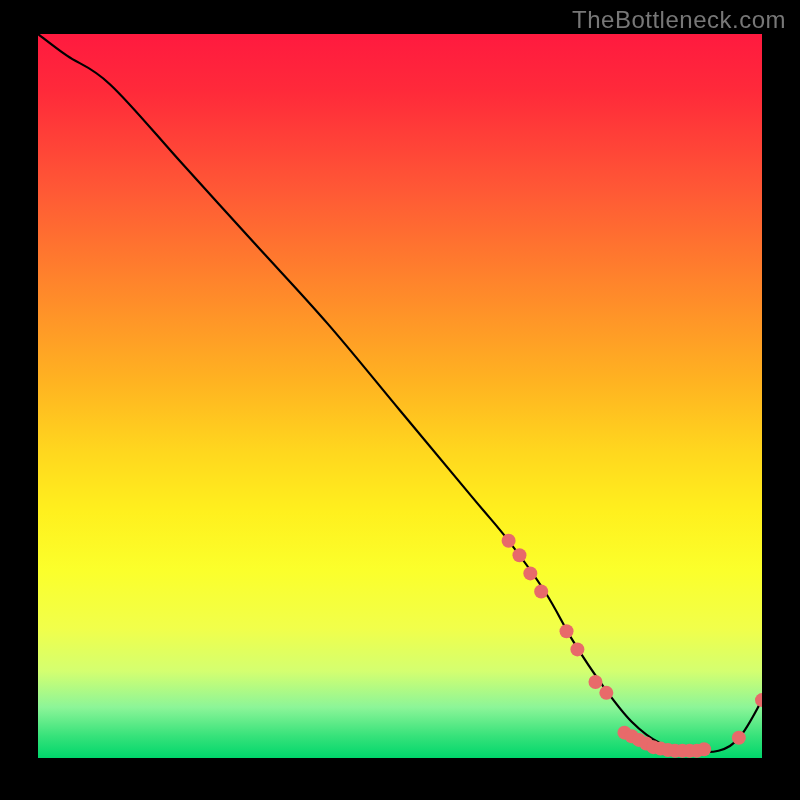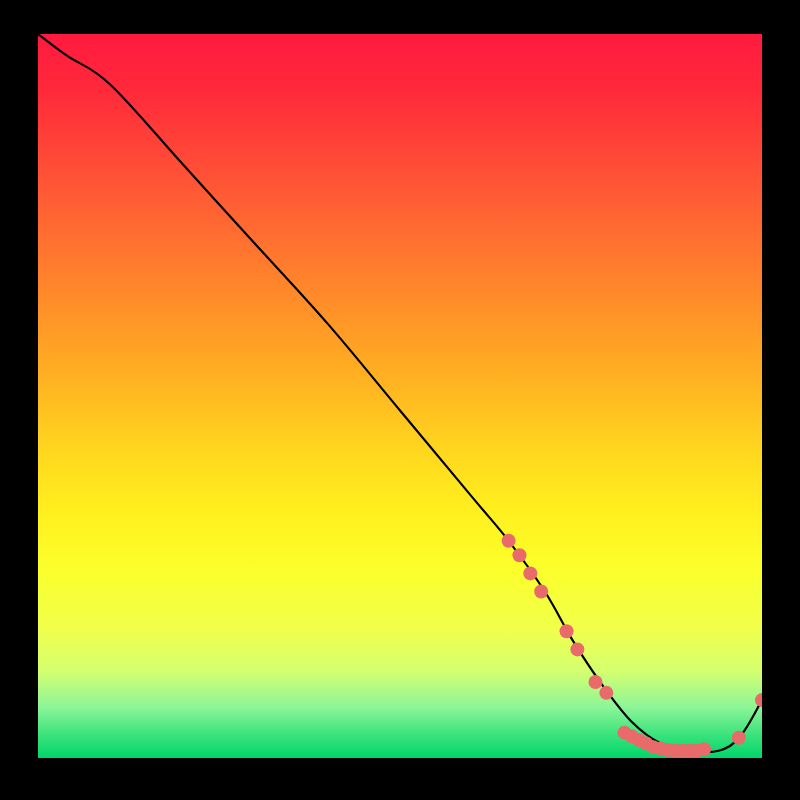--- a/index.html
+++ b/index.html
@@ -52,20 +52,21 @@
     left: 0;
     top: 0;
     width: 724px;
     height: 724px;
   }
 </style>
 </head>
 <body>
 
 <div class="stage">
+  <div class="watermark">TheBottleneck.com</div>
 
   <div class="plot">
     <svg class="chart" viewBox="0 0 724 724">
       <path id="curve-path" fill="none" stroke="#000000" stroke-width="2.2" stroke-linejoin="round" stroke-linecap="round" d="M 0.00 0.00 C 5.21 3.91, 15.93 12.60, 28.96 21.72 C 41.99 30.84, 51.55 31.13, 72.40 50.68 C 93.25 70.23, 118.74 101.65, 144.80 130.32 C 170.86 158.99, 191.14 181.29, 217.20 209.96 C 243.26 238.63, 263.54 259.63, 289.60 289.60 C 315.66 319.57, 335.94 345.20, 362.00 376.48 C 388.06 407.76, 414.85 439.90, 434.40 463.36 C 453.95 486.82, 457.57 489.86, 470.60 506.80 C 483.63 523.74, 495.07 539.24, 506.80 557.48 C 518.53 575.72, 525.33 591.22, 535.76 608.16 C 546.19 625.10, 554.29 637.26, 564.72 651.60 C 575.15 665.94, 583.25 677.37, 593.68 687.80 C 604.11 698.23, 612.21 704.31, 622.64 709.52 C 633.07 714.73, 641.17 715.46, 651.60 716.76 C 662.03 718.06, 671.44 719.37, 680.56 716.76 C 689.68 714.15, 694.46 711.40, 702.28 702.28 C 710.10 693.16, 720.09 672.60, 724.00 666.08"></path>
       <g id="markers-group">
           <circle cx="470.60" cy="506.80" r="7" fill="#e86a6a"></circle>
           <circle cx="481.46" cy="521.28" r="7" fill="#e86a6a"></circle>
           <circle cx="492.32" cy="539.38" r="7" fill="#e86a6a"></circle>
           <circle cx="503.18" cy="557.48" r="7" fill="#e86a6a"></circle>
           <circle cx="528.52" cy="597.30" r="7" fill="#e86a6a"></circle>

